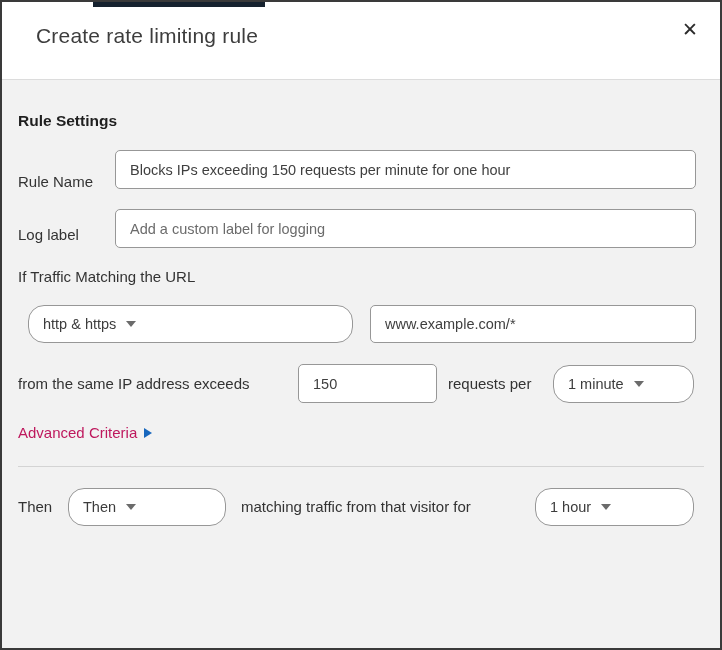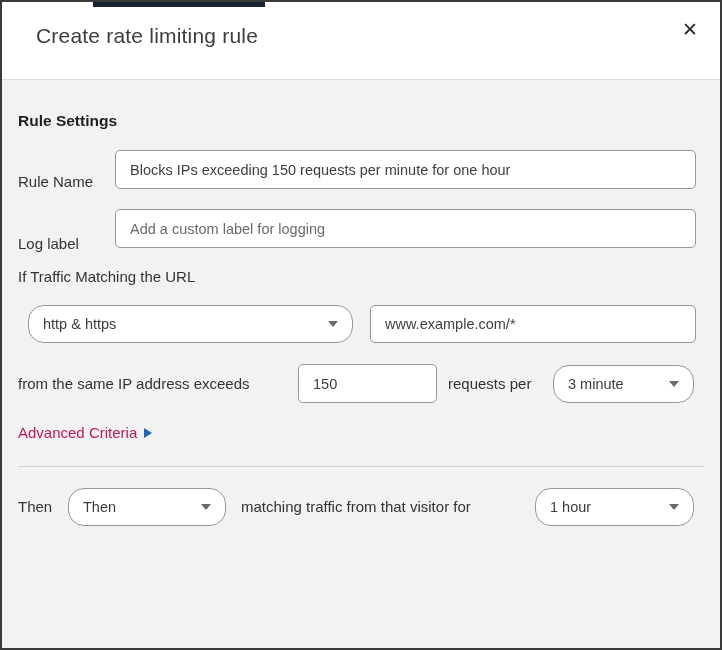--- a/index.html
+++ b/index.html
@@ -40,21 +40,21 @@
   .txt-input {
     position: absolute; height: 39px;
     background: #fff; border: 1px solid #979797; border-radius: 5px;
     padding: 4px 14px; font-size: 14.5px; color: #3f3f3f;
     font-family: "Liberation Sans", sans-serif; outline: none;
   }
   .txt-input::placeholder { color: #6b6b6b; opacity: 1; }
   .select-box {
     position: absolute; height: 38px;
     background: #fff; border: 1px solid #979797; border-radius: 16px;
-    display: flex; align-items: center; justify-content: space-between;
+    display: flex; align-items: center; justify-content: flex-start;
     padding: 0 14px; cursor: pointer;
   }
   .select-box .sel-text { font-size: 14.5px; color: #3c3c3c; white-space: nowrap; }
   .caret-down {
     width: 0; height: 0; margin-left: 10px;
     border-left: 5px solid transparent; border-right: 5px solid transparent;
     border-top: 6px solid #6b6b6b;
   }
   .adv-link {
     position: absolute; left: 16px; top: 422px;
@@ -98,36 +98,36 @@
   <div class="header">
     <div class="title">Create rate limiting rule</div>
     <button class="close-btn">✕</button>
   </div>
 
   <div class="section-heading">Rule Settings</div>
 
   <span class="lbl" style="left:16px; top:158px;margin-top:12px;">Rule Name</span>
   <input class="txt-input" style="left: 113px; top: 148px; width: 581px;" type="text" value="Blocks IPs exceeding 150 requests per minute for one hour">
 
-  <span class="lbl" style="left:16px; top:232px;">Log label</span>
+  <span class="lbl" style="left:16px; top:223px;">Log label</span>
   <input class="txt-input" style="left: 113px; top: 207px; width: 581px;" type="text" placeholder="Add a custom label for logging">
 
   <span class="lbl" style="left:16px; top:265px;">If Traffic Matching the URL</span>
 
   <div class="select-box" style="left:26px; top:303px; width:325px;">
     <span class="sel-text">http &amp; https</span>
     <span class="caret-down"></span>
   </div>
   <input class="txt-input" style="left: 368px; top: 303px; width: 326px; height: 38px;" type="text" value="www.example.com/*">
 
   <span class="lbl" style="left:16px; top:372px;">from the same IP address exceeds</span>
   <input class="txt-input" style="left: 296px; top: 362px; width: 139px;" type="text" value="150">
   <span class="lbl" style="left:446px; top:372px;">requests per</span>
   <div class="select-box" style="left:551px; top:363px; width:141px;">
-    <span class="sel-text">3 minute</span>
+    <span class="sel-text">1 minute</span>
     <span class="caret-down"></span>
   </div>
 
   <a class="adv-link">
     <span>Advanced Criteria</span>
     <span class="tri-right"></span>
   </a>
 
   <div class="divider"></div>
 

